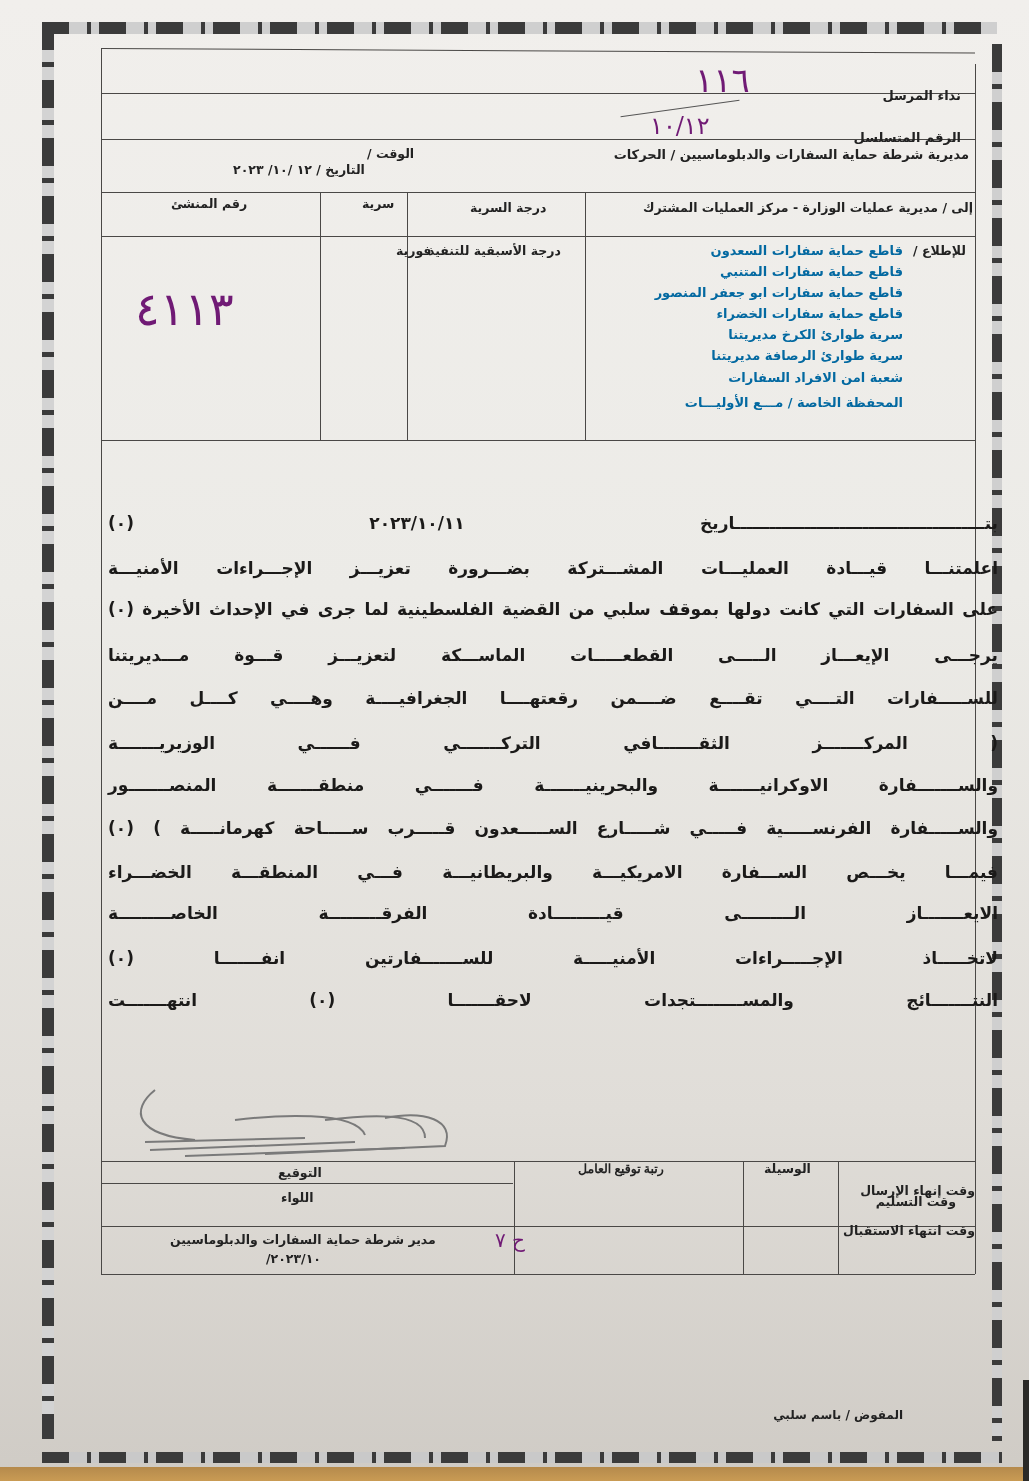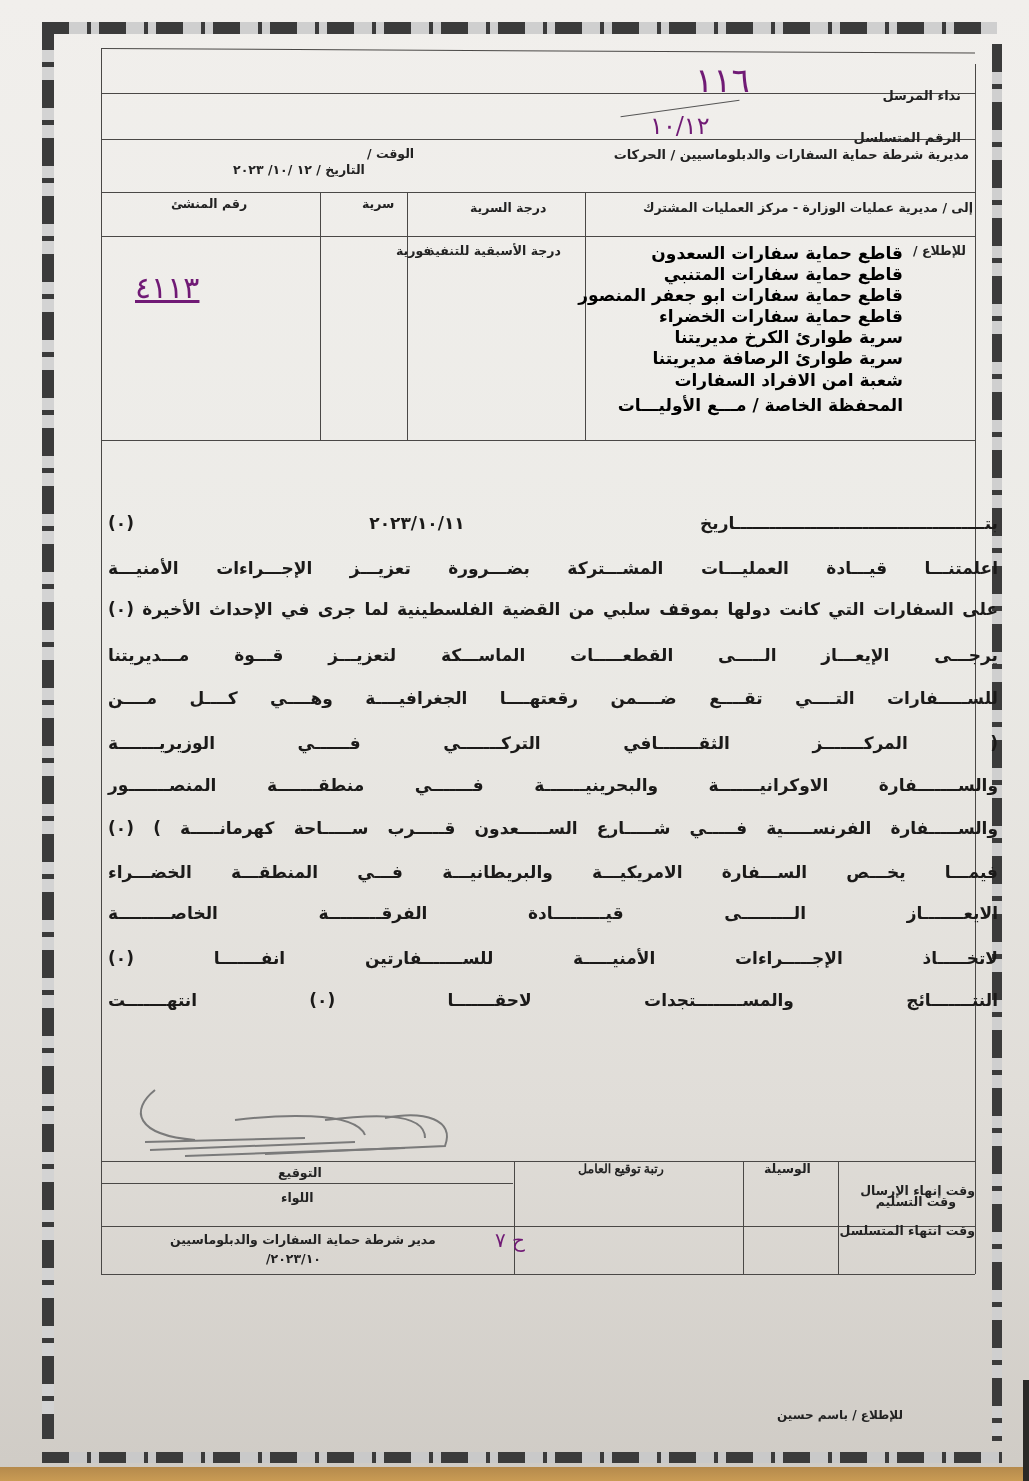--- a/index.html
+++ b/index.html
@@ -21,21 +21,21 @@
   .perf.right { left:992px; top:44px; width:10px; height:1397px;
     background: repeating-linear-gradient(180deg, #3b3b3b 0 28px, #cfcfcf 28px 40px, #3b3b3b 40px 45px, #cfcfcf 45px 58px); }
   .perf.bottom { left:42px; top:1452px; width:960px; height:11px;
     background: repeating-linear-gradient(90deg, #3b3b3b 0 27px, #c9c9c9 27px 45px, #3b3b3b 45px 49px, #c9c9c9 49px 57px); }
   .ln { position:absolute; background:#4a4846; }
   .t { position:absolute; font-family:"DejaVu Sans", sans-serif; font-weight:bold; font-size:12.5px; white-space:nowrap; direction:rtl; color:#222; }
   .hand { position:absolute; font-family:"DejaVu Serif", serif; color:#701a75; font-weight:normal; }
 
   .body-line { position:absolute; left:108px; width:890px; direction:rtl; text-align:justify; text-align-last:justify;
     font-family:"DejaVu Sans", sans-serif; font-weight:bold; font-size:17px; color:#1b1a19; white-space:nowrap; }
-  .list-line { position:absolute; right:126px; direction:rtl; font-weight:bold; font-size:17px; white-space:nowrap; color:#000000; }
+  .list-line { position:absolute; right:126px; direction:rtl; font-weight:bold; font-size:13px; white-space:nowrap; color:#0369a1; }
 </style>
 </head>
 <body>
 
 <div class="tabletop"></div>
 <div class="tabletop-right"></div>
 
 <div class="perf top"></div>
 <div class="perf left"></div>
 <div class="perf right"></div>
@@ -71,21 +71,21 @@
     <span>١٢ /١٠/ ٢٠٢٣</span>
   </div>
 
   <div class="t" style="right:56px;top:200px;">إلى / مديرية عمليات الوزارة - مركز العمليات المشترك</div>
   <div class="t" style="left:470px;top:200px;">درجة السرية</div>
   <div class="t" style="left:362px;top:196px;">سرية</div>
   <div class="t" style="left:171px;top:196px;">رقم المنشئ</div>
 
   <div class="t" style="left:428px;top:243px;">درجة الأسبقية للتنفيذ</div>
   <div class="t" style="left:360px;top:243px;margin-left:36px;">فورية</div>
-  <div class="hand" style="left:135px;top:270px;font-size:30px;text-decoration:underline;">٤١١٣</div>
+  <div class="hand" style="left:135px;top:282px;font-size:46px;">٤١١٣</div>
 
   <div class="t" style="right:63px;top:243px;">للإطلاع /</div>
   <div>
     <div class="list-line" style="top:243px;">قاطع حماية سفارات السعدون</div>
     <div class="list-line" style="top:264px;margin-left:20px;">قاطع حماية سفارات المتنبي</div>
     <div class="list-line" style="top:285px;">قاطع حماية سفارات ابو جعفر المنصور</div>
     <div class="list-line" style="top:306px;">قاطع حماية سفارات الخضراء</div>
     <div class="list-line" style="top:327px;">سرية طوارئ الكرخ مديريتنا</div>
     <div class="list-line" style="top:348px;">سرية طوارئ الرصافة مديريتنا</div>
     <div class="list-line" style="top:370px;">شعبة امن الافراد السفارات</div>
@@ -136,16 +136,16 @@
   <div class="t" style="left:278px;top:1165px;">التوقيع</div>
   <div class="t" style="left:281px;top:1190px;">اللواء</div>
   <div class="t" style="left:170px;top:1232px;">مدير شرطة حماية السفارات والدبلوماسيين</div>
   <div class="t" style="left:266px;top:1251px;">٢٠٢٣/١٠/</div>
   <div class="hand" style="left:450px;top:1228px;font-size:20px;margin-left:45px;">ح ٧</div>
 
   <div class="t" style="left:578px;top:1161px;font-family:Liberation Serif, serif;">رتبة توقيع العامل</div>
   <div class="t" style="left:764px;top:1161px;">الوسيلة</div>
   <div class="t" style="right:73px;top:1194px;">وقت التسليم</div>
   <div class="t" style="right:54px;top:1183px;">وقت إنهاء الإرسال</div>
-  <div class="t" style="right:54px;top:1223px;">وقت انتهاء المتسلسل</div>
+  <div class="t" style="right:54px;top:1223px;">وقت انتهاء الاستقبال</div>
 </div>
 
-<div class="t" style="right:126px;top:1408px;font-size:12px;">للإطلاع / باسم حسين</div>
+<div class="t" style="right:126px;top:1408px;font-size:12px;">المفوض / باسم سلبي</div>
 
 </body></html>

